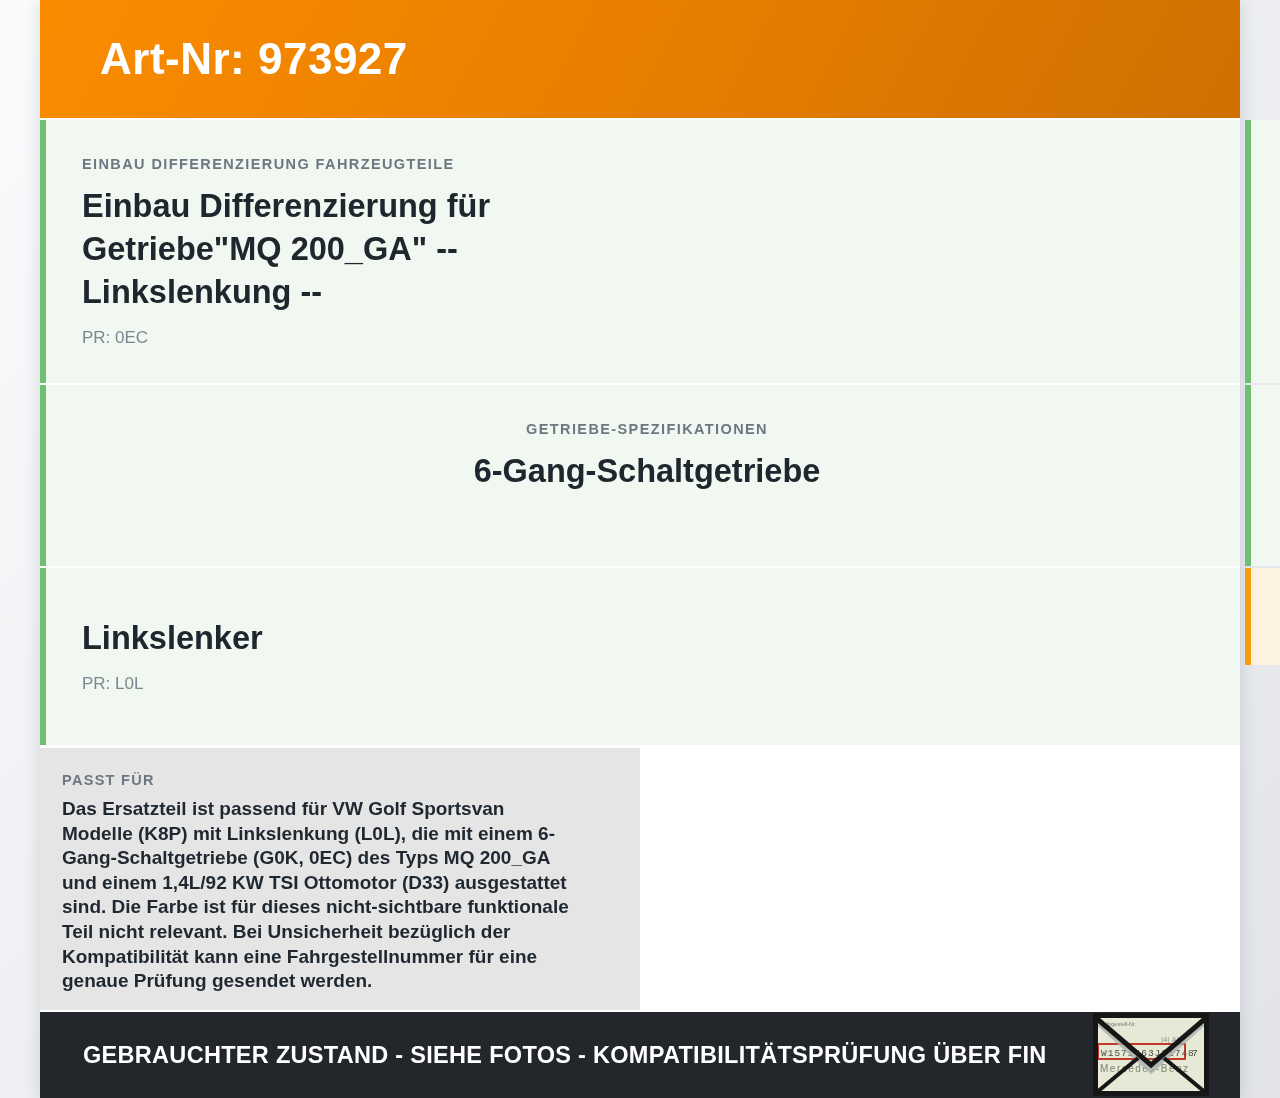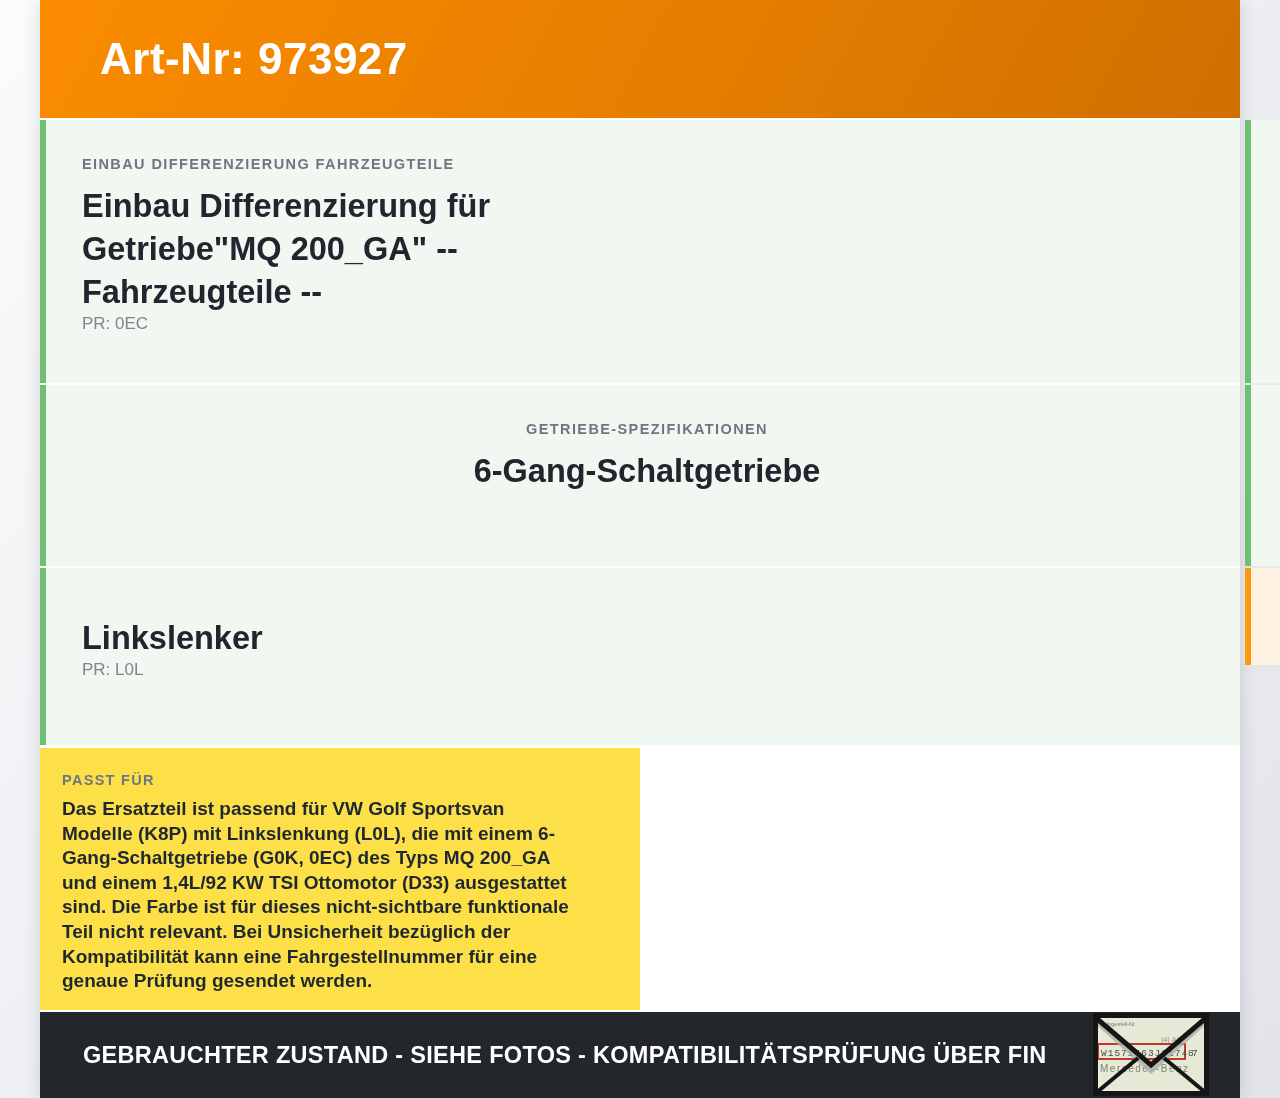--- a/index.html
+++ b/index.html
@@ -56,38 +56,39 @@
   }
   .card-title {
     margin-top:13px;
     font-size:32.5px;
     font-weight:700;
     color:#20262e;
     line-height:1.32;
     white-space:pre-line;
   }
   .card-pr {
+    margin-top:14px;
     font-size:17px;
     font-weight:400;
     color:#7d8791;
   }
   
   .zustand {
     background:#fdf1e1;
     border-left:6px solid #f99b0a;
     padding:23px 28px 0 34px;
     height:97px;
     width:100%;
   }
   
   .passt {
     margin-top:3px;
     width:600px;
     height:262px;
-    background:#fde047;
+    background:#e5e5e5;
     padding:24px 20px 0 22px;
   }
   .passt-label {
     font-size:14.5px;
     font-weight:700;
     color:#6e7781;
     letter-spacing:1.3px;
   }
   .passt-text {
     margin-top:9px;
@@ -134,21 +135,21 @@
 
     <div class="header">
       <div class="header-title">Art-Nr: 973927</div>
     </div>
 
     <div class="row">
       <div class="col-l card h263">
         <div class="card-label">EINBAU DIFFERENZIERUNG FAHRZEUGTEILE</div>
         <div class="card-title">Einbau Differenzierung für
 Getriebe"MQ 200_GA" --
-Fahrzeugteile --</div>
+Linkslenkung --</div>
         <div class="card-pr">PR: 0EC</div>
       </div>
       <div class="col-r card h263 right-pad">
         
         
         
       </div>
     </div>
 
     <div class="row">

